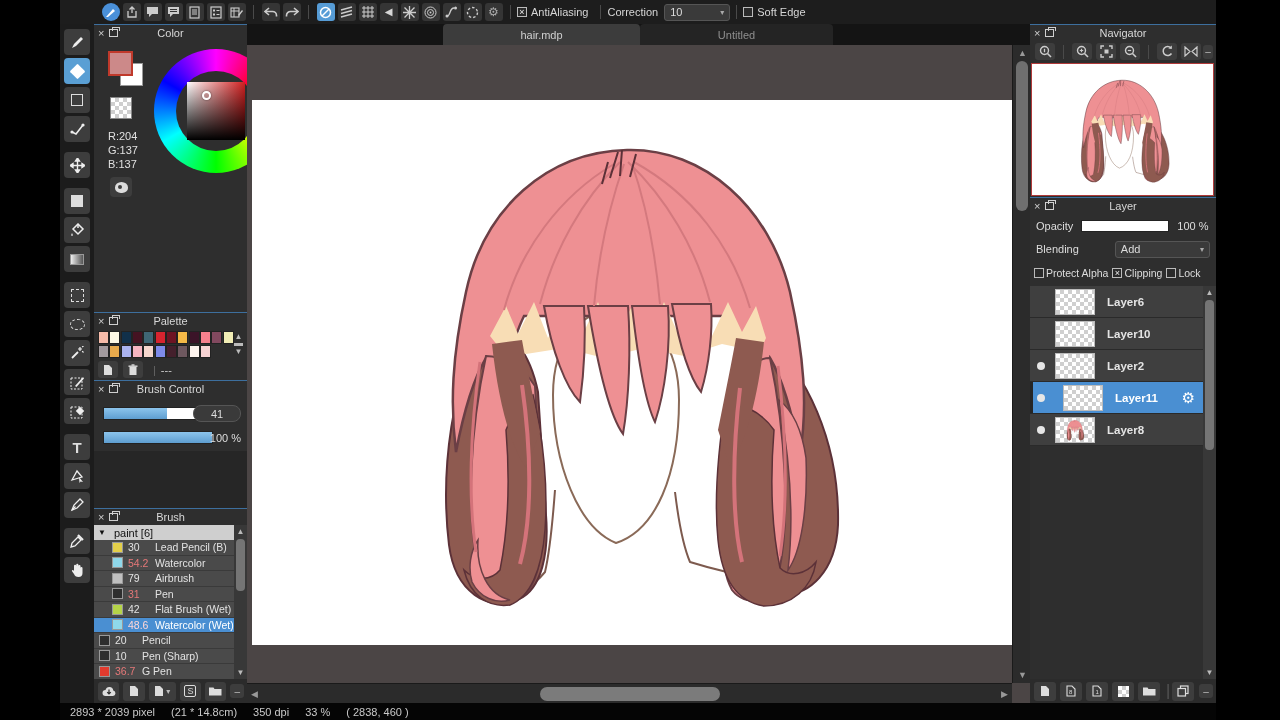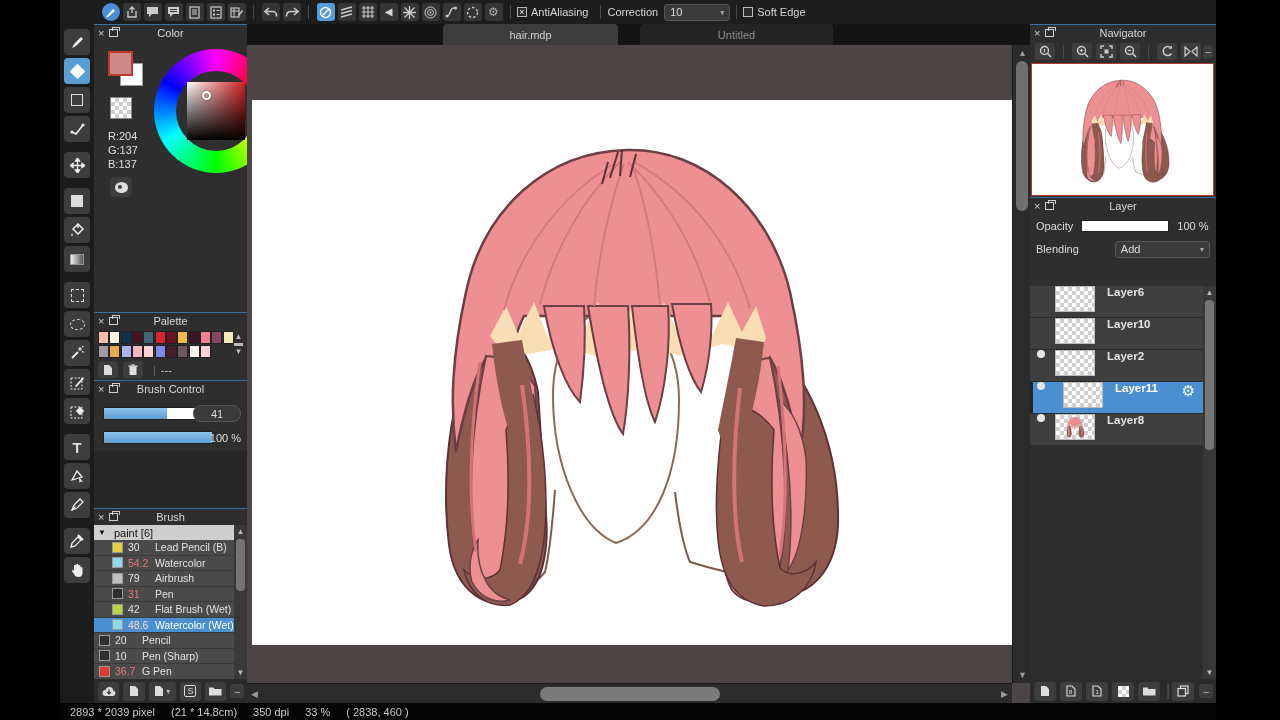--- a/index.html
+++ b/index.html
@@ -129,21 +129,21 @@
   .lrow{display:flex;align-items:center;color:#ddd;font-size:11px;position:relative;}
   .lp-opacity{height:23px;padding:0 6px;}
   .lp-opacity .track{width:88px;height:12px;background:#fff;border:1px solid #222;margin-left:8px;}
   .lp-opacity .track .fill{width:100%;height:100%;background:linear-gradient(#8cc4ec,#5e9ed0);}
   .lp-opacity .val{margin-left:8px;}
   .lp-blend{height:24px;padding:0 6px;gap:28px;}
   .lp-blend .dropdown{flex:1;margin-left:8px;}
   .lp-checks{height:24px;padding:0 4px;font-size:10.5px;white-space:nowrap;}
   .lp-checks .chk{margin-right:2px;margin-left:4px;}
   .layers{position:absolute;left:0;right:13px;top:88px;bottom:24px;background:#2e2e2e;overflow:hidden;}
-  .layer{height:32px;background:#3f3f3f;border-bottom:1px solid #2a2a2a;display:flex;position:relative;}
+  .layer{height:32px;background:#3f3f3f;border-bottom:1px solid #2a2a2a;display:flex;align-items:center;position:relative;}
   .layer.sel{background:#4a8fd2;}
   .layer .dot{width:8px;height:8px;border-radius:50%;background:#e6e6e6;margin-left:7px;flex:0 0 auto;}
   .layer .thumb{width:40px;height:26px;border:1px solid #bbb;margin-left:10px;flex:0 0 auto;position:relative;overflow:hidden;}
   .layer.child .thumb{margin-left:18px;}
   .layer .clipbar{position:absolute;left:0;top:0;bottom:0;width:3px;background:#252525;}
   .layer .lname{margin-left:12px;font-weight:bold;font-size:11.5px;color:#e4e4e4;}
   .layer.sel .lname{color:#fff;}
   .layer .gear{margin-left:auto;margin-right:8px;color:#fff;font-size:15px;}
   .folder-ic{width:26px;height:18px;background:#b9b9b9;border-radius:2px;margin-left:24px;position:relative;flex:0 0 auto;}
   .folder-ic::before{content:"";position:absolute;left:0;top:-4px;width:11px;height:4px;background:#b9b9b9;border-radius:2px 2px 0 0;}
@@ -591,21 +591,21 @@
               <path d="M0,1.5 h4.5 l1,1.5 h7 v6.5 h-12.5 Z" fill="#ddd"></path>
             </svg>
           </div>
         <div class="minibtn">–</div>
       </div>
     </div>
   </div>
 
   <div class="center">
     <div class="tabbar">
-      <div class="tab active" style="left:196px;width:175px;">
+      <div class="tab active" style="left:196px;width:197px;">
           <span>hair.mdp</span>
         </div>
       <div class="tab inactive" style="left:393px;width:193px;">
           <span>Untitled</span>
         </div>
     </div>
     <div class="workspace">
       <div class="canvas">
         <svg width="760" height="545" viewBox="0 0 760 545">
             <use href="#hair-art" xlink:href="#hair-art"></use>
@@ -692,20 +692,28 @@
         <span>Opacity</span>
         <span class="track"><span class="fill"></span></span>
         <span class="val">100 %</span>
       </div>
       <div class="lrow lp-blend">
         <span>Blending</span>
         <span class="dropdown">
             <span>Add</span>
             <span class="dd-arrow">▾</span>
           </span>
+      </div>
+      <div class="lrow lp-checks">
+        <span class="chk" style="margin-left:0;"></span>
+        <span>Protect Alpha</span>
+        <span class="chk checked"></span>
+        <span>Clipping</span>
+        <span class="chk"></span>
+        <span>Lock</span>
       </div>
 
       <div class="layers">
         <div class="layer">
           <span class="dot" style="visibility: hidden;"></span>
           <span class="thumb checker"></span>
           <span class="lname">Layer6</span>
         </div>
         <div class="layer">
           <span class="dot" style="visibility: hidden;"></span>

